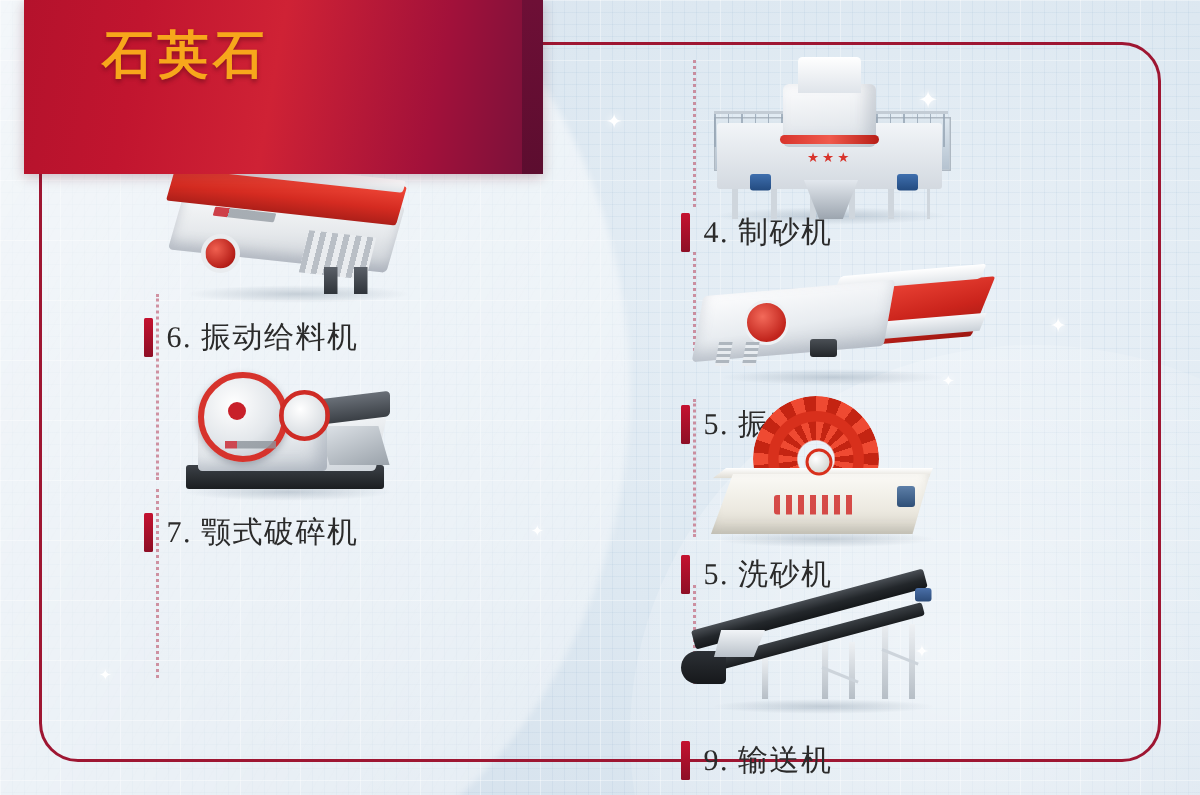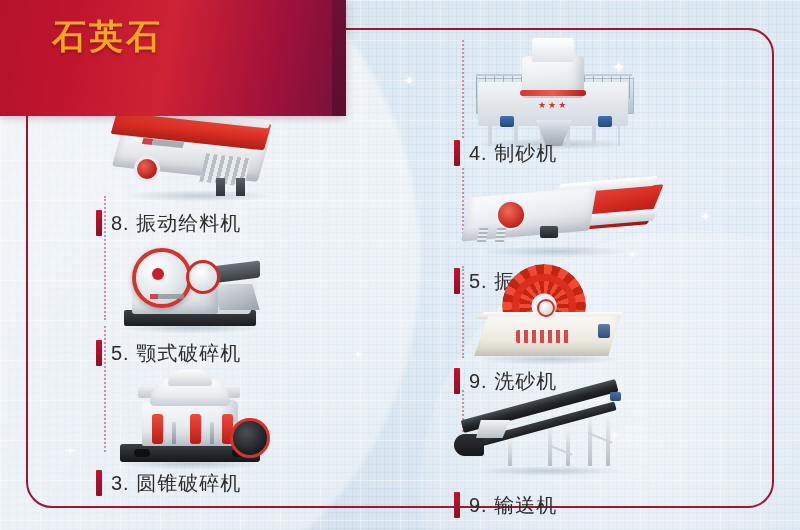--- a/index.html
+++ b/index.html
@@ -74,21 +74,21 @@
     right: 26px;
     bottom: 22px;
     border: 2px solid #9e1632;
     border-radius: 26px;
     box-sizing: border-box;
   }
 
   
   .banner {
     position: absolute;
-    left: 0;
+    left: 16px;
     top: 0;
     width: 346px;
     height: 116px;
     background: linear-gradient(100deg, #b4122c 0%, #c1152f 22%, #cf2235 48%, #a2113a 78%, #74113a 100%);
     box-shadow: 0 2px 8px rgba(90,10,30,.25);
   }
   .banner-edge {
     position: absolute;
     right: 0;
     top: 0;
@@ -143,23 +143,24 @@
   }
   .step-art {
     position: relative;
     height: 104px;
     width: 230px;
     margin-left: 28px;
   }
   .step-label {
     position: relative;
     display: flex;
-    align-items: center;
+    align-items: flex-end;
     height: 30px;
     margin-left: 34px;
+    font-family: Liberation Serif, serif;
   }
   .step-bar {
     width: 6px;
     height: 26px;
     background: linear-gradient(180deg, #c41230, #8e0f26);
     border-radius: 1px;
     margin-right: 9px;
     flex: none;
   }
   .step-text {
@@ -536,66 +537,43 @@
         <div class="m feeder-fins"></div>
         <div class="m feeder-foot" style="left:126px;"></div>
         <div class="m feeder-foot" style="left:146px;"></div>
         <div class="m feeder-trough"></div>
         <div class="m feeder-lip"></div>
         <div class="m feeder-logo"></div>
         <div class="m feeder-motor"></div>
       </div>
       <div class="step-label">
         <div class="step-bar"></div>
-        <div class="step-text">8. 振动给料机</div>
+        <div class="step-text">6. 振动给料机</div>
       </div>
     </div>
 
     <div class="step" style="top:234px;">
       <div class="step-art">
         <div class="shadow-el" style="left:32px; top:88px; width:140px; height:12px;"></div>
         <div class="m jaw-base"></div>
         <div class="m jaw-frame2"></div>
         <div class="m jaw-chute"></div>
         <div class="m jaw-frame"></div>
         <div class="m jaw-shaft"></div>
         <div class="m jaw-flywheel"></div>
         <div class="m jaw-hub"></div>
         <div class="m jaw-pulley"></div>
         <div class="m jaw-logo"></div>
       </div>
       <div class="step-label">
         <div class="step-bar"></div>
-        <div class="step-text">5. 颚式破碎机</div>
+        <div class="step-text">7. 颚式破碎机</div>
       </div>
     </div>
 
-    <div class="step" style="top:364px;">
-      <div class="step-art">
-        <div class="shadow-el" style="left:30px; top:94px; width:144px; height:12px;"></div>
-        <div class="m cone-base"></div>
-        <div class="m cone-basehole" style="left:44px;"></div>
-        <div class="m cone-basehole" style="left:142px;"></div>
-        <div class="m cone-body"></div>
-        <div class="m cone-earL"></div>
-        <div class="m cone-earL" style="left:134px;"></div>
-        <div class="m cone-top"></div>
-        <div class="m cone-cap"></div>
-        <div class="m cone-cyl" style="left:62px;"></div>
-        <div class="m cone-rod" style="left:82px;"></div>
-        <div class="m cone-cyl" style="left:100px;"></div>
-        <div class="m cone-rod" style="left:120px;"></div>
-        <div class="m cone-cyl" style="left:132px;"></div>
-        <div class="m cone-motor"></div>
-      </div>
-      <div class="step-label">
-        <div class="step-bar"></div>
-        <div class="step-text">3. 圆锥破碎机</div>
-      </div>
-    </div>
   </div>
 
   <div class="column col-right">
     <div class="rail" style="top:40px;  height:98px;"></div>
     <div class="rail" style="top:168px; height:66px;"></div>
     <div class="rail" style="top:266px; height:92px;"></div>
     <div class="rail" style="top:390px; height:66px;"></div>
 
     <div class="step" style="top:34px;">
       <div class="step-art">
@@ -644,21 +622,21 @@
         <div class="m wash-wheel"></div>
         <div class="m wash-wheel-in"></div>
         <div class="m wash-rim"></div>
         <div class="m wash-tank"></div>
         <div class="m wash-hub"></div>
         <div class="m wash-logo"></div>
         <div class="m wash-box"></div>
       </div>
       <div class="step-label">
         <div class="step-bar"></div>
-        <div class="step-text">9. 洗砂机</div>
+        <div class="step-text">5. 洗砂机</div>
       </div>
     </div>
 
     <div class="step" style="top:386px;">
       <div class="step-art">
         <div class="shadow-el" style="left:26px; top:80px; width:150px; height:10px;"></div>
         <div class="m cv-leg" style="left:60px;  top:52px; height:28px;"></div>
         <div class="m cv-leg" style="left:100px; top:38px; height:42px;"></div>
         <div class="m cv-leg" style="left:140px; top:26px; height:54px;"></div>
         <div class="m cv-leg" style="left:118px; top:42px; height:38px;"></div>

